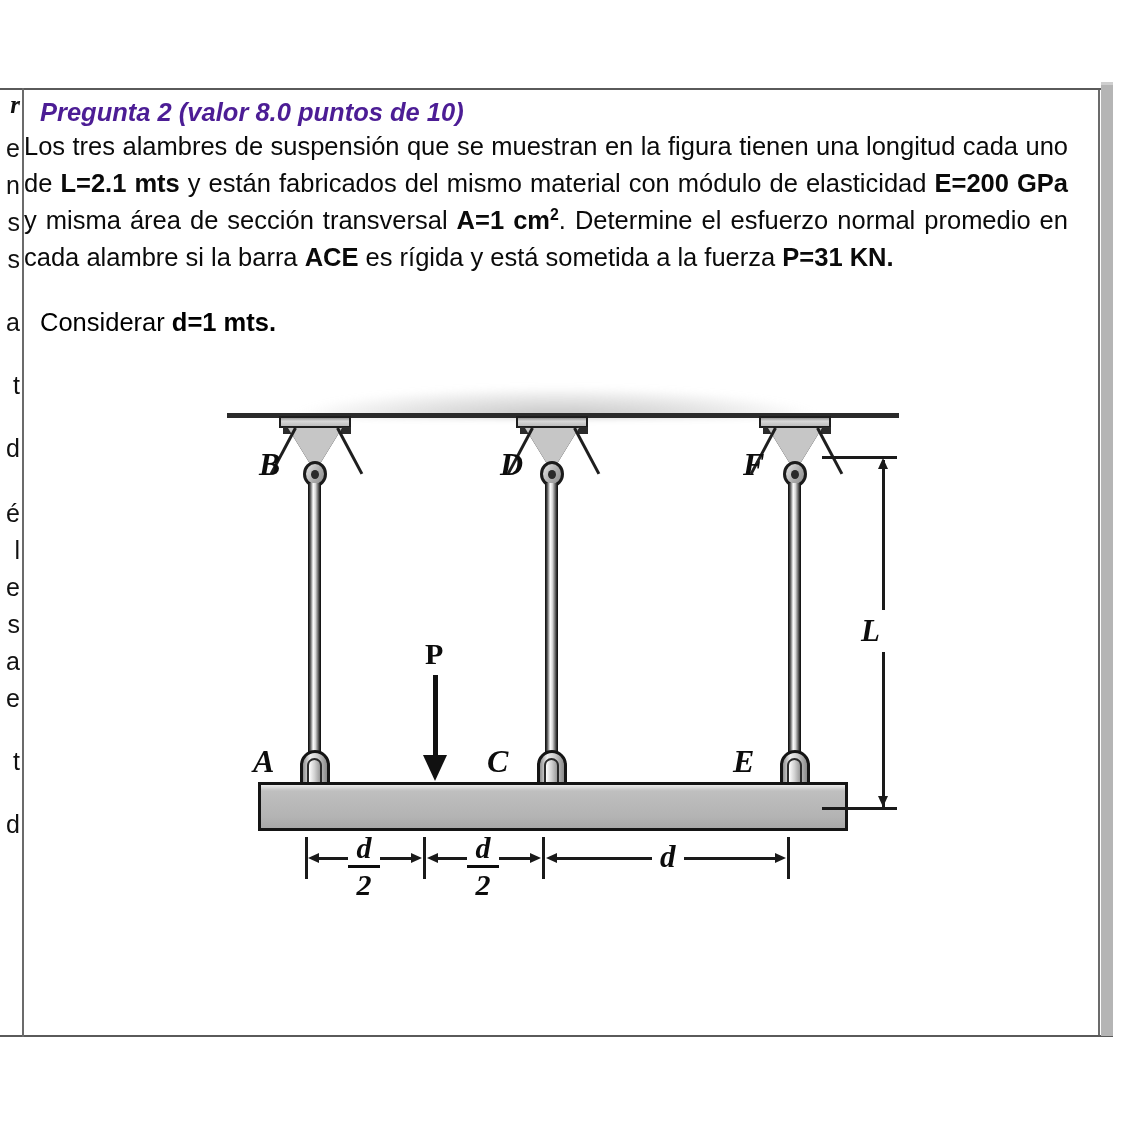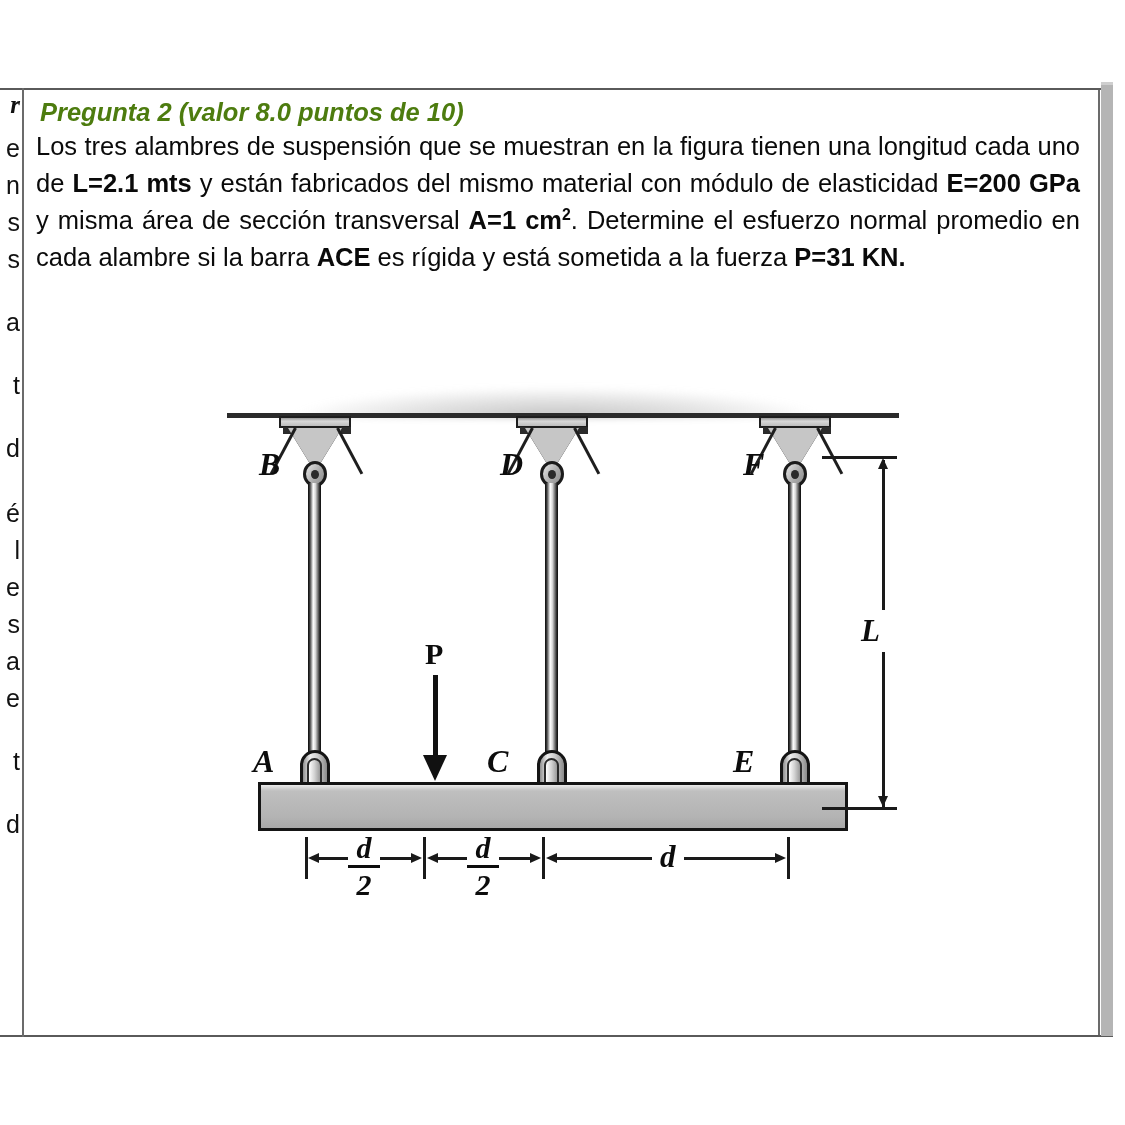--- a/index.html
+++ b/index.html
@@ -95,36 +95,36 @@
     left: 1101px;
     top: 82px;
     width: 12px;
     height: 3px;
     background: #cfcfcf;
   }
 
   
   .qtext {
     position: absolute;
-    left: 36px;
+    left: 24px;
     width: 1044px;
     font-size: 25.5px;
     line-height: 37px;
     text-align: justify;
     color: #0a0a0a;
   }
   .qtitle {
     position: absolute;
     left: 40px;
     top: 95px;
     font-size: 25.5px;
     font-weight: bold;
     font-style: italic;
     line-height: 34px;
-    color: #4d7c0f;
+    color: #4c1d95;
   }
   #q-body { top: 128px; }
   #q-consider {
     position: absolute;
     left: 40px;
     top: 305px;
     font-size: 25.5px;
     line-height: 34px;
   }
   #q-note {
@@ -370,20 +370,21 @@
 
   <div class="panel-shadow"></div>
   <div class="panel-shadow-top"></div>
 
   <div class="panel"></div>
 
   <div class="qtitle">Pregunta 2 (valor 8.0 puntos de 10)</div>
 
   <div class="qtext" id="q-body"><span>Los tres alambres de suspensión que se muestran en la figura tienen una longitud cada uno de </span><span class="b">L=2.1 mts</span><span> y están fabricados del mismo material con módulo de elasticidad </span><span class="b">E=200 GPa</span><span> y misma área de sección transversal </span><span class="b">A=1 cm</span><sup class="b">2</sup><span>. Determine el esfuerzo normal promedio en cada alambre si la barra </span><span class="b">ACE</span><span> es rígida y está sometida a la fuerza </span><span class="b">P=31 KN.</span></div>
 
+  <div id="q-consider"><span>Considerar </span><span class="b">d=1 mts.</span></div>
 
   <div id="figure">
 
     <div class="fig-el ceiling-haze"></div>
     <div class="fig-el ceiling-line"></div>
 
     <div class="fig-el plate" style="left:64px;  top:51px;"></div>
     <div class="fig-el plate-foot" style="left:68px;  top:62px;"></div>
     <div class="fig-el plate-foot" style="left:126px; top:62px;"></div>
     <div class="fig-el clevis" style="left:73px;  top:63px;"></div>

